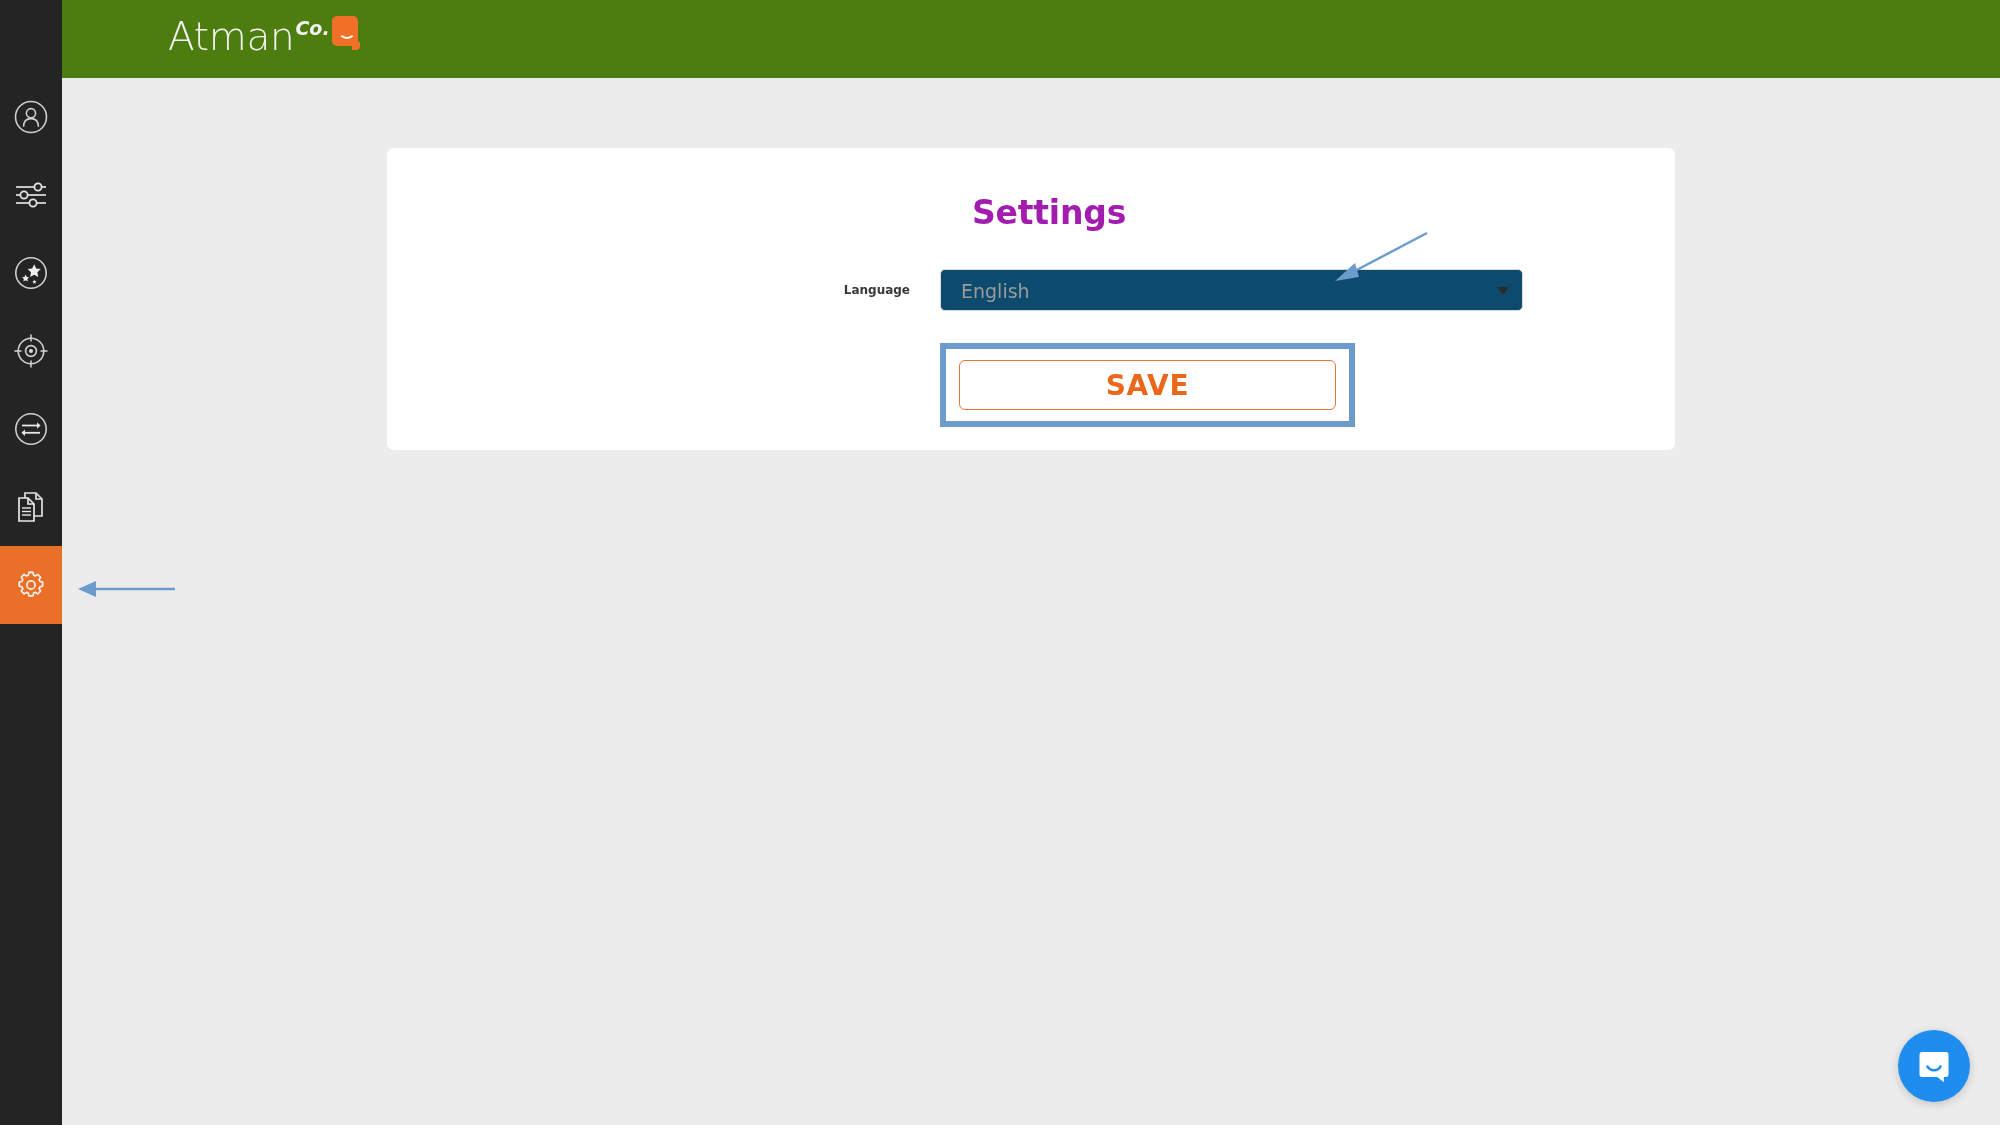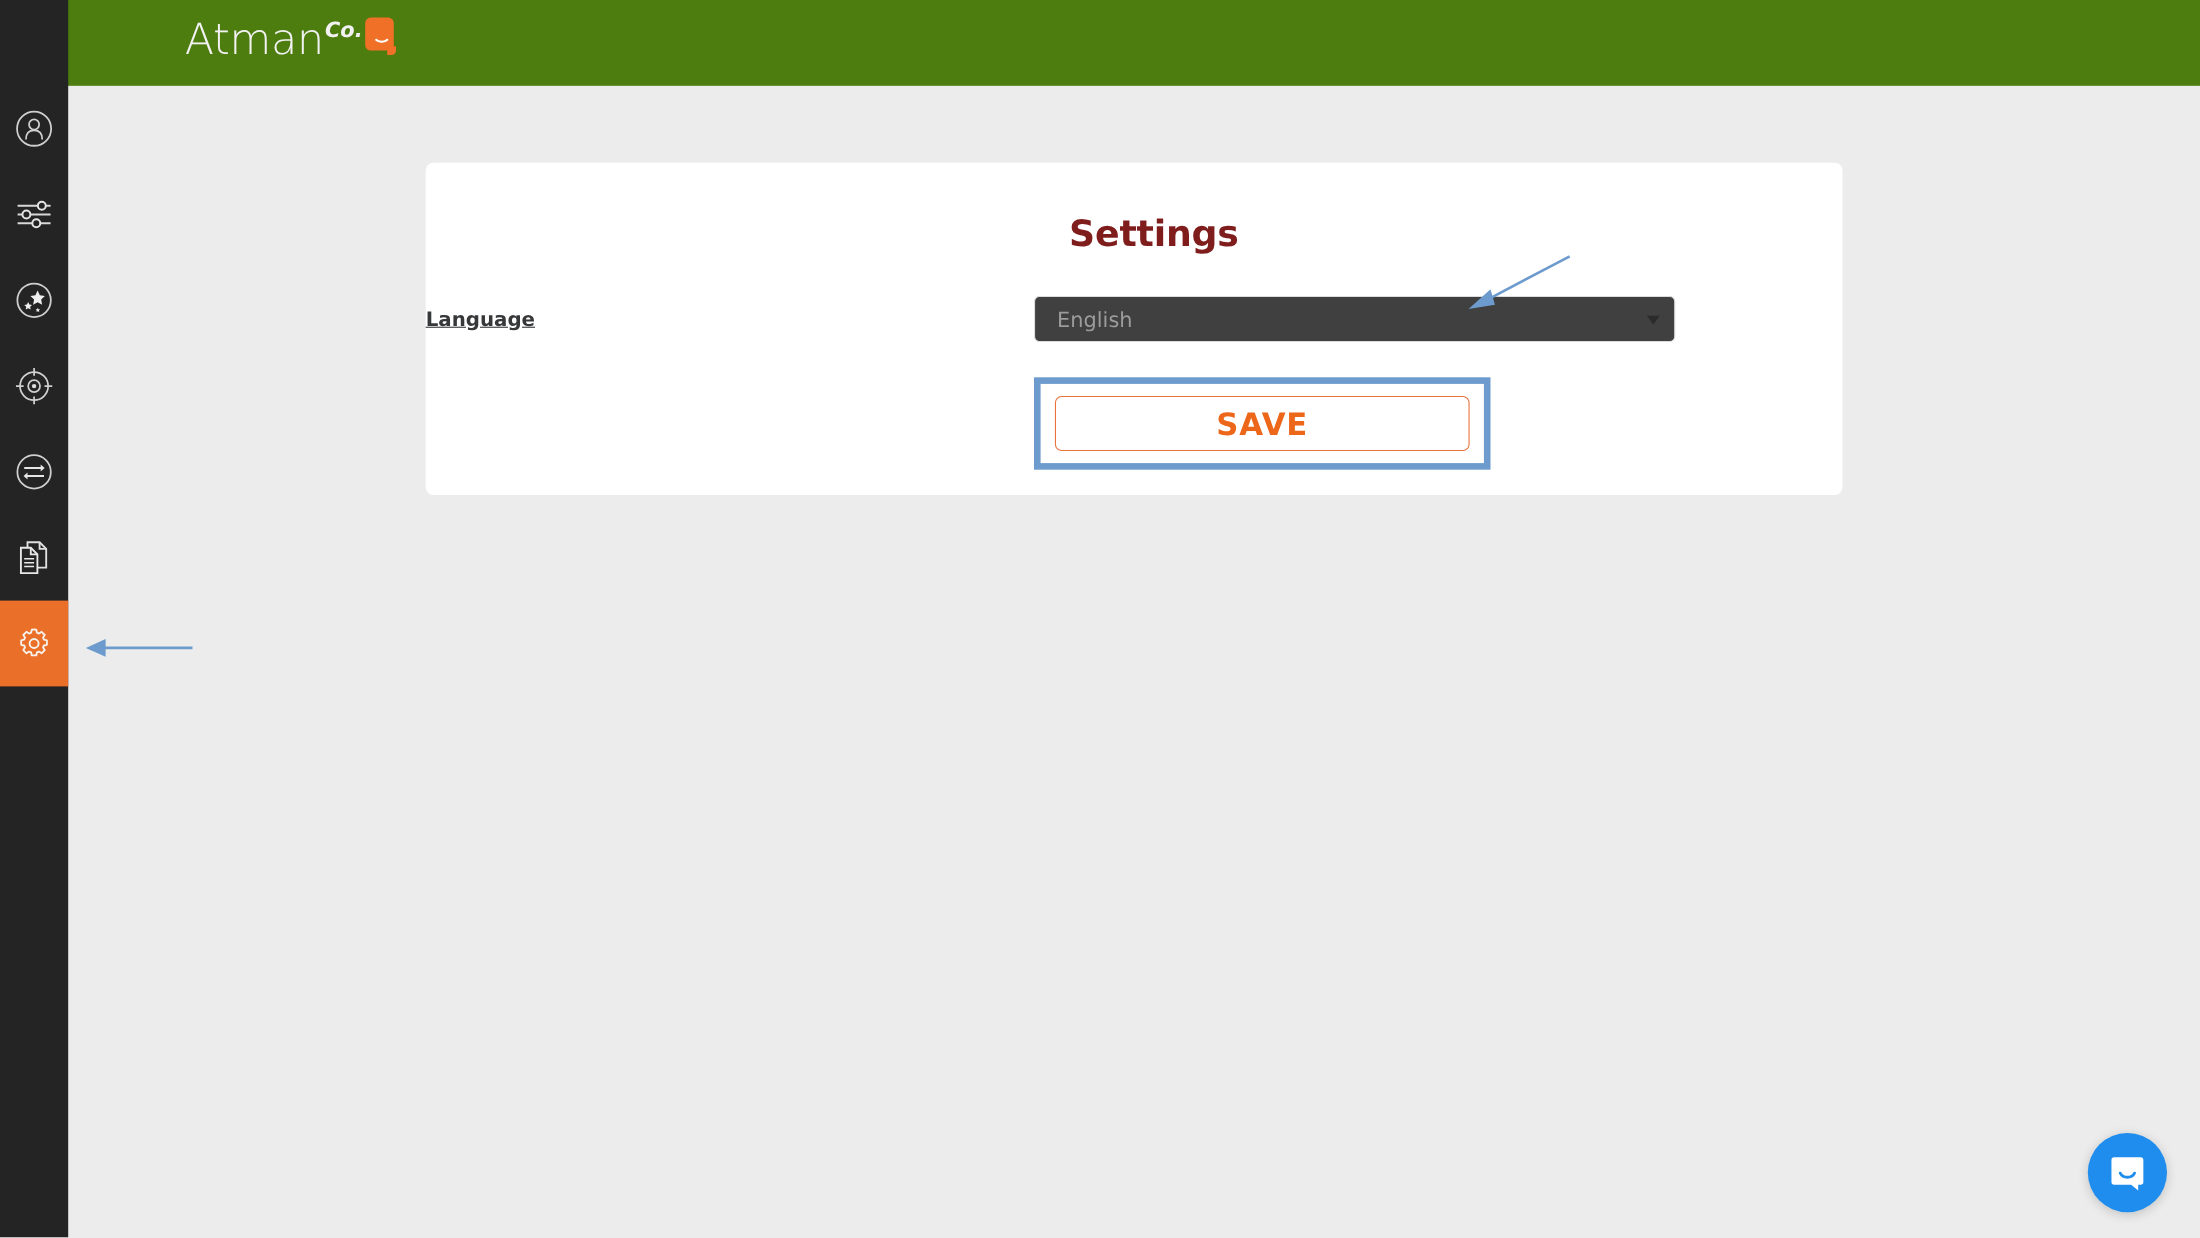--- a/index.html
+++ b/index.html
@@ -127,54 +127,53 @@
     border-radius: 7px;
   }
 
   .card-title {
     position: absolute;
     left: 0; right: 0;
     top: 45px;
     text-align: center;
     font-size: 33px;
     font-weight: 700;
-    color: #7f1d1d;
+    color: #a21caf;
     font-family: "DejaVu Sans", sans-serif;
     letter-spacing: -0.2px;
     margin-left: 36px;
   }
 
   .form-row {
     position: absolute;
     left: 0;
     top: 120px;
     width: 1288px;
     height: 44px;
     display: flex;
     align-items: center;
   }
   .field-label {
     position: absolute;
     left: 0;
     width: 523px;
-    text-align: left;
-    font-size: 18px;
+    text-align: right;
+    font-size: 12px;
     font-weight: 700;
     color: #36383a;
     font-family: "DejaVu Sans", sans-serif;
-    text-decoration: underline;
   }
   .select-wrap {
     position: absolute;
     left: 553px;
     width: 583px;
     height: 42px;
     border: 1px solid #dcdcdc;
     border-radius: 5px;
-    background: #404040;
+    background: #0c4a6e;
   }
   .select-value {
     position: absolute;
     left: 20px;
     top: 10px;
     font-size: 19px;
     color: #9b9b9b;
     font-family: "DejaVu Sans", sans-serif;
   }
   .select-caret {

